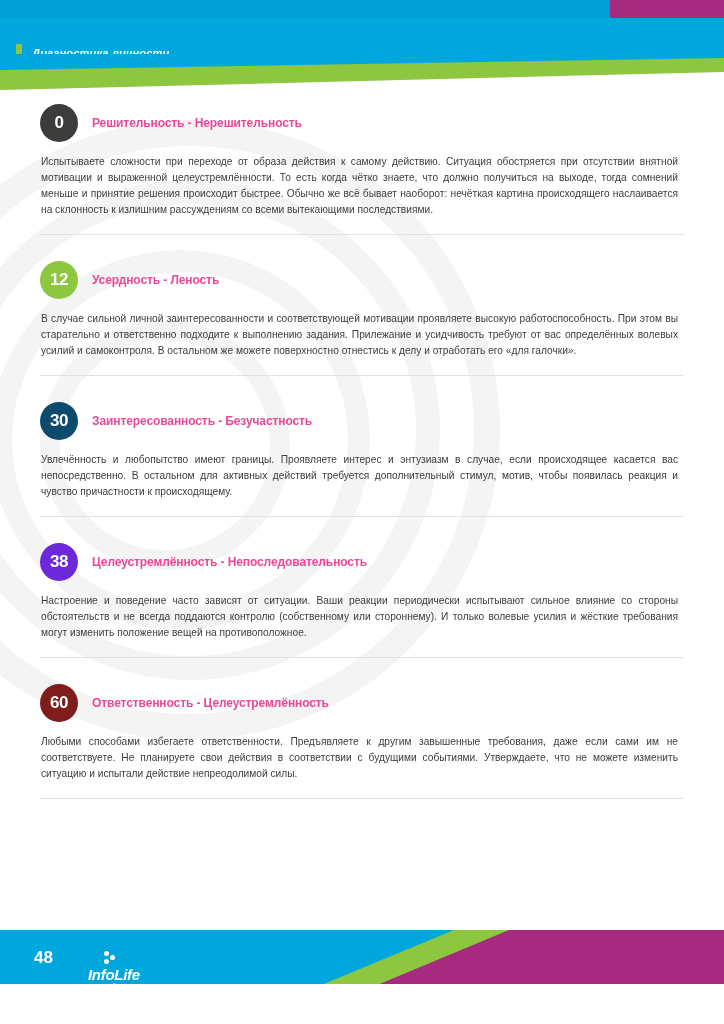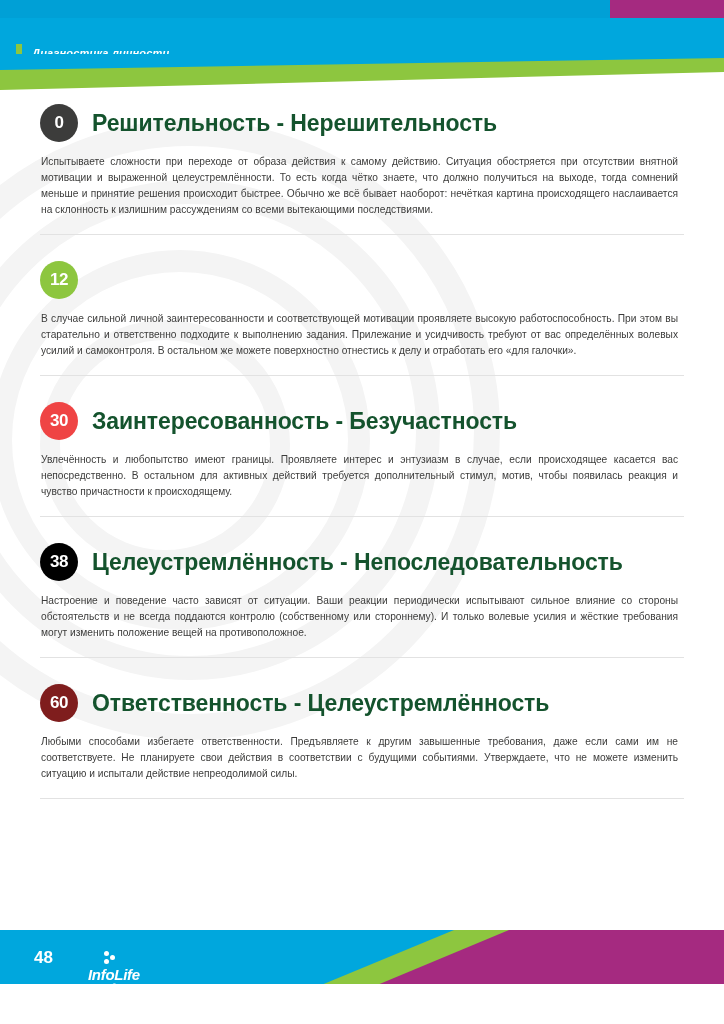--- a/index.html
+++ b/index.html
@@ -140,23 +140,23 @@
     display: flex;
     align-items: center;
     justify-content: center;
     font-size: 17px;
     font-weight: bold;
     flex: 0 0 auto;
     letter-spacing: -0.5px;
   }
   .section-title {
     margin-left: 14px;
-    font-size: 23px;
-    font-weight: bold;
-    color: #14532d;
+    font-size: 12px;
+    font-weight: bold;
+    color: #ec4899;
     letter-spacing: -0.1px;
   }
   .section-body {
     margin-top: 8px;
     margin-left: 1px;
     font-size: 10.2px;
     line-height: 16px;
     color: #3c3c3b;
     text-align: justify;
     padding-right: 6px;
@@ -281,37 +281,38 @@
         <div class="badge" style="background:#3c3c3b;">0</div>
         <div class="section-title">Решительность - Нерешительность</div>
       </div>
       <div class="section-body">Испытываете сложности при переходе от образа действия к самому действию. Ситуация обостряется при отсутствии внятной мотивации и выраженной целеустремлённости. То есть когда чётко знаете, что должно получиться на выходе, тогда сомнений меньше и принятие решения происходит быстрее. Обычно же всё бывает наоборот: нечёткая картина происходящего наслаивается на склонность к излишним рассуждениям со всеми вытекающими последствиями.</div>
       <div class="divider"></div>
     </div>
 
     <div class="section">
       <div class="section-head">
         <div class="badge" style="background:#8dc63f;">12</div>
+        <div class="section-title">Усердность - Леность</div>
       </div>
       <div class="section-body">В случае сильной личной заинтересованности и соответствующей мотивации проявляете высокую работоспособность. При этом вы старательно и ответственно подходите к выполнению задания. Прилежание и усидчивость требуют от вас определённых волевых усилий и самоконтроля. В остальном же можете поверхностно отнестись к делу и отработать его «для галочки».</div>
       <div class="divider"></div>
     </div>
 
     <div class="section">
       <div class="section-head">
-        <div class="badge" style="background:#ef4444;">30</div>
+        <div class="badge" style="background:#0c4a6e;">30</div>
         <div class="section-title">Заинтересованность - Безучастность</div>
       </div>
       <div class="section-body">Увлечённость и любопытство имеют границы. Проявляете интерес и энтузиазм в случае, если происходящее касается вас непосредственно. В остальном для активных действий требуется дополнительный стимул, мотив, чтобы появилась реакция и чувство причастности к происходящему.</div>
       <div class="divider"></div>
     </div>
 
     <div class="section">
       <div class="section-head">
-        <div class="badge" style="background:#000000;">38</div>
+        <div class="badge" style="background:#6d28d9;">38</div>
         <div class="section-title">Целеустремлённость - Непоследовательность</div>
       </div>
       <div class="section-body">Настроение и поведение часто зависят от ситуации. Ваши реакции периодически испытывают сильное влияние со стороны обстоятельств и не всегда поддаются контролю (собственному или стороннему). И только волевые усилия и жёсткие требования могут изменить положение вещей на противоположное.</div>
       <div class="divider"></div>
     </div>
 
     <div class="section">
       <div class="section-head">
         <div class="badge" style="background:#7f1d1d;">60</div>
         <div class="section-title">Ответственность - Целеустремлённость</div>

